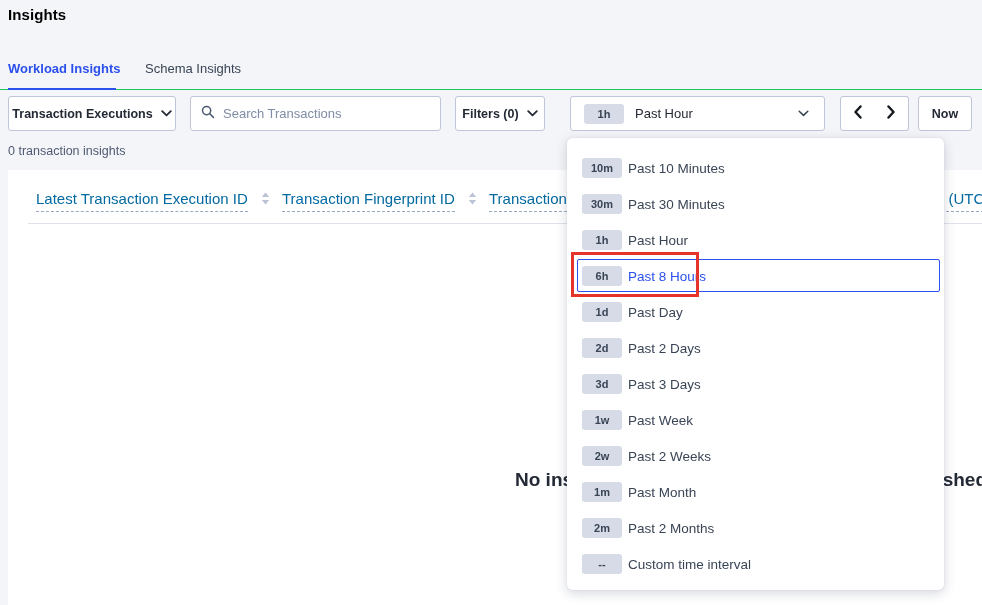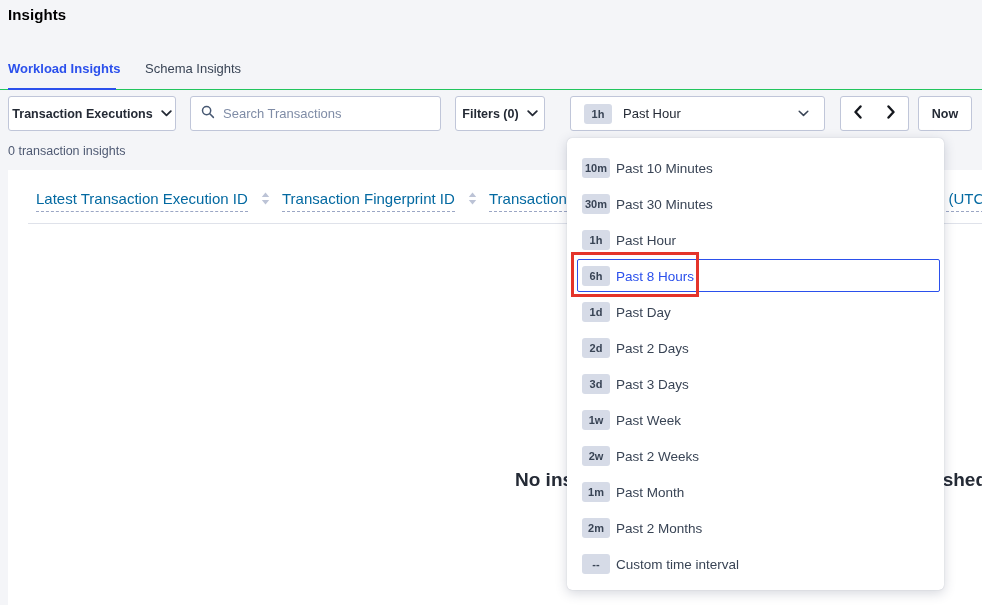--- a/index.html
+++ b/index.html
@@ -41,21 +41,21 @@
   .searchbox input::placeholder { color:#7f8ca6; }
   .btn-filters { left:455px; width:90px; }
   .btn-time { left:570px; width:255px; justify-content:flex-start; padding-left:13px; font-weight:400; font-size:13px; }
   .btn-time .chev { position:absolute; right:15px; }
   .btn-prev { left:840px; width:35px; border-radius:3px 0 0 3px; }
   .btn-next { left:874px; width:35px; border-radius:0 3px 3px 0; border-left:none; }
   .btn-now  { left:918px; width:54px; }
 
   .badge {
     display:flex; align-items:center; justify-content:center;
-    width:28px; height:20px; background:#d6dbe7; border-radius:3px;
+    width:40px; height:20px; background:#d6dbe7; border-radius:3px;
     font-size:11px; font-weight:700; color:#394455; flex:none;
   }
   .btn-time .badge { margin-right:11px; }
 
   .summary { position:absolute; left:8px; top:144px; font-size:12.5px; color:#4f5a73; }
 
   
   .card { position:absolute; left:8px; top:170px; width:974px; height:435px; background:#fff; }
   .col-h { position:absolute; top:20px; display:flex; align-items:flex-start; white-space:nowrap;
            font-size:15px; font-weight:400; color:#0369a1; cursor:pointer; }

